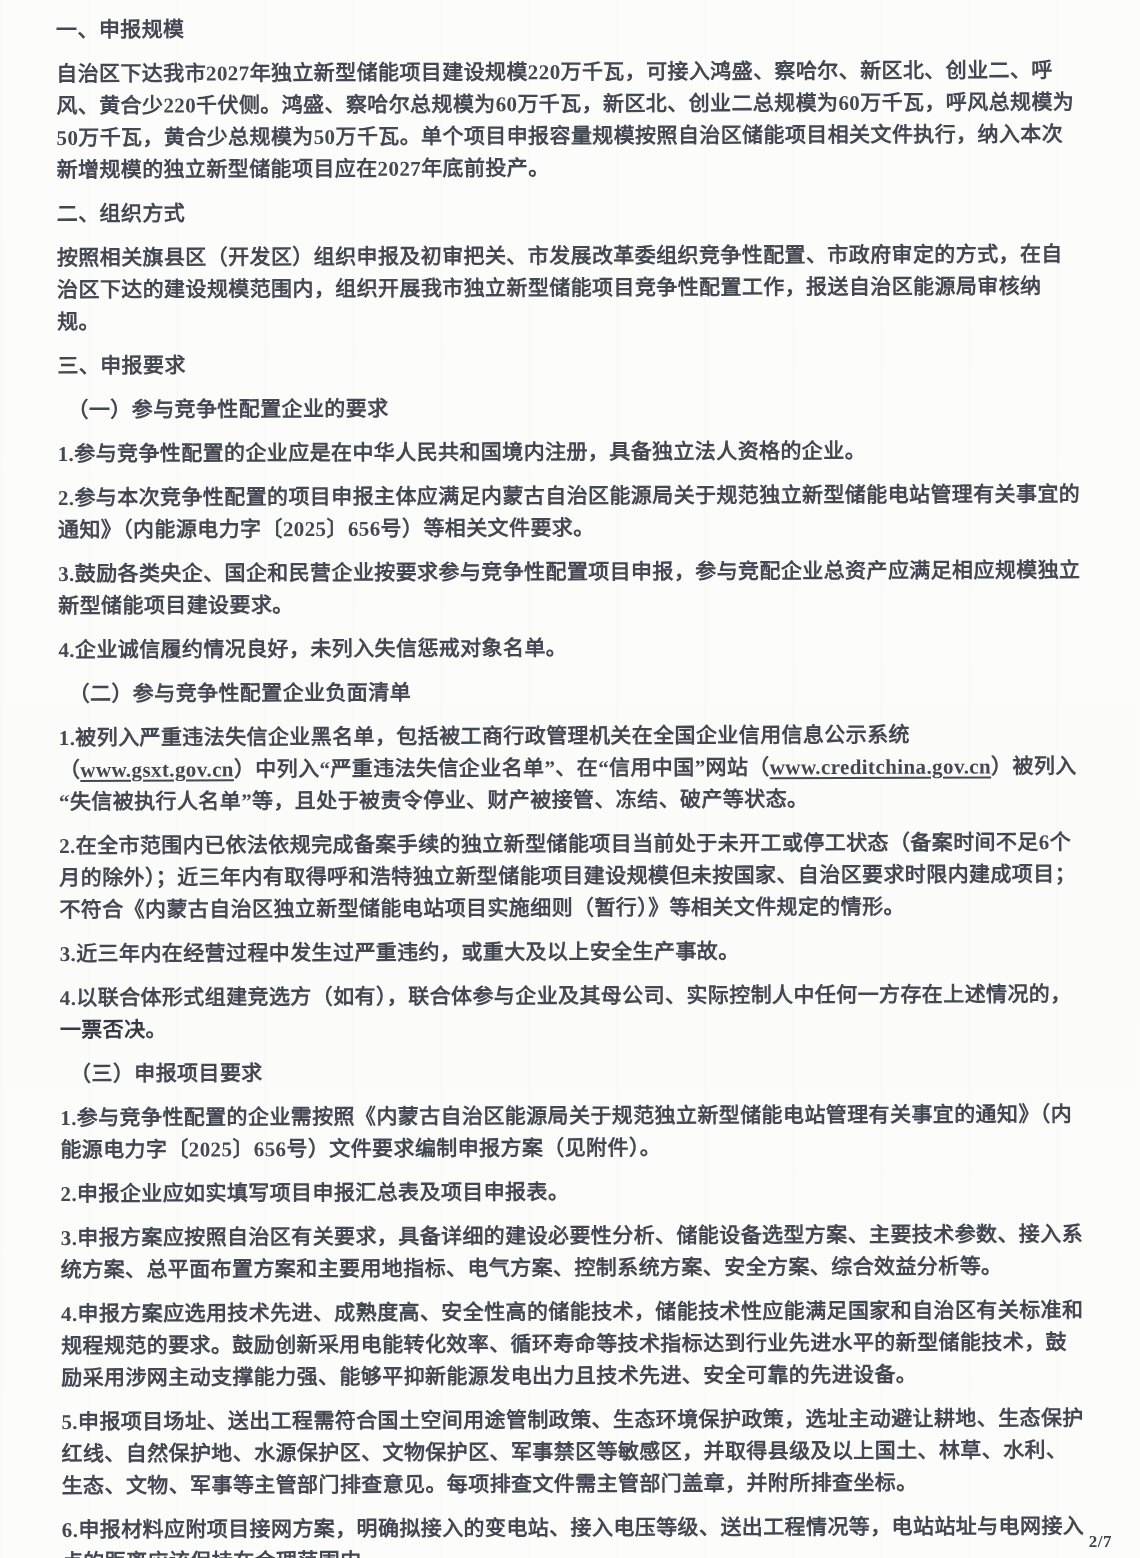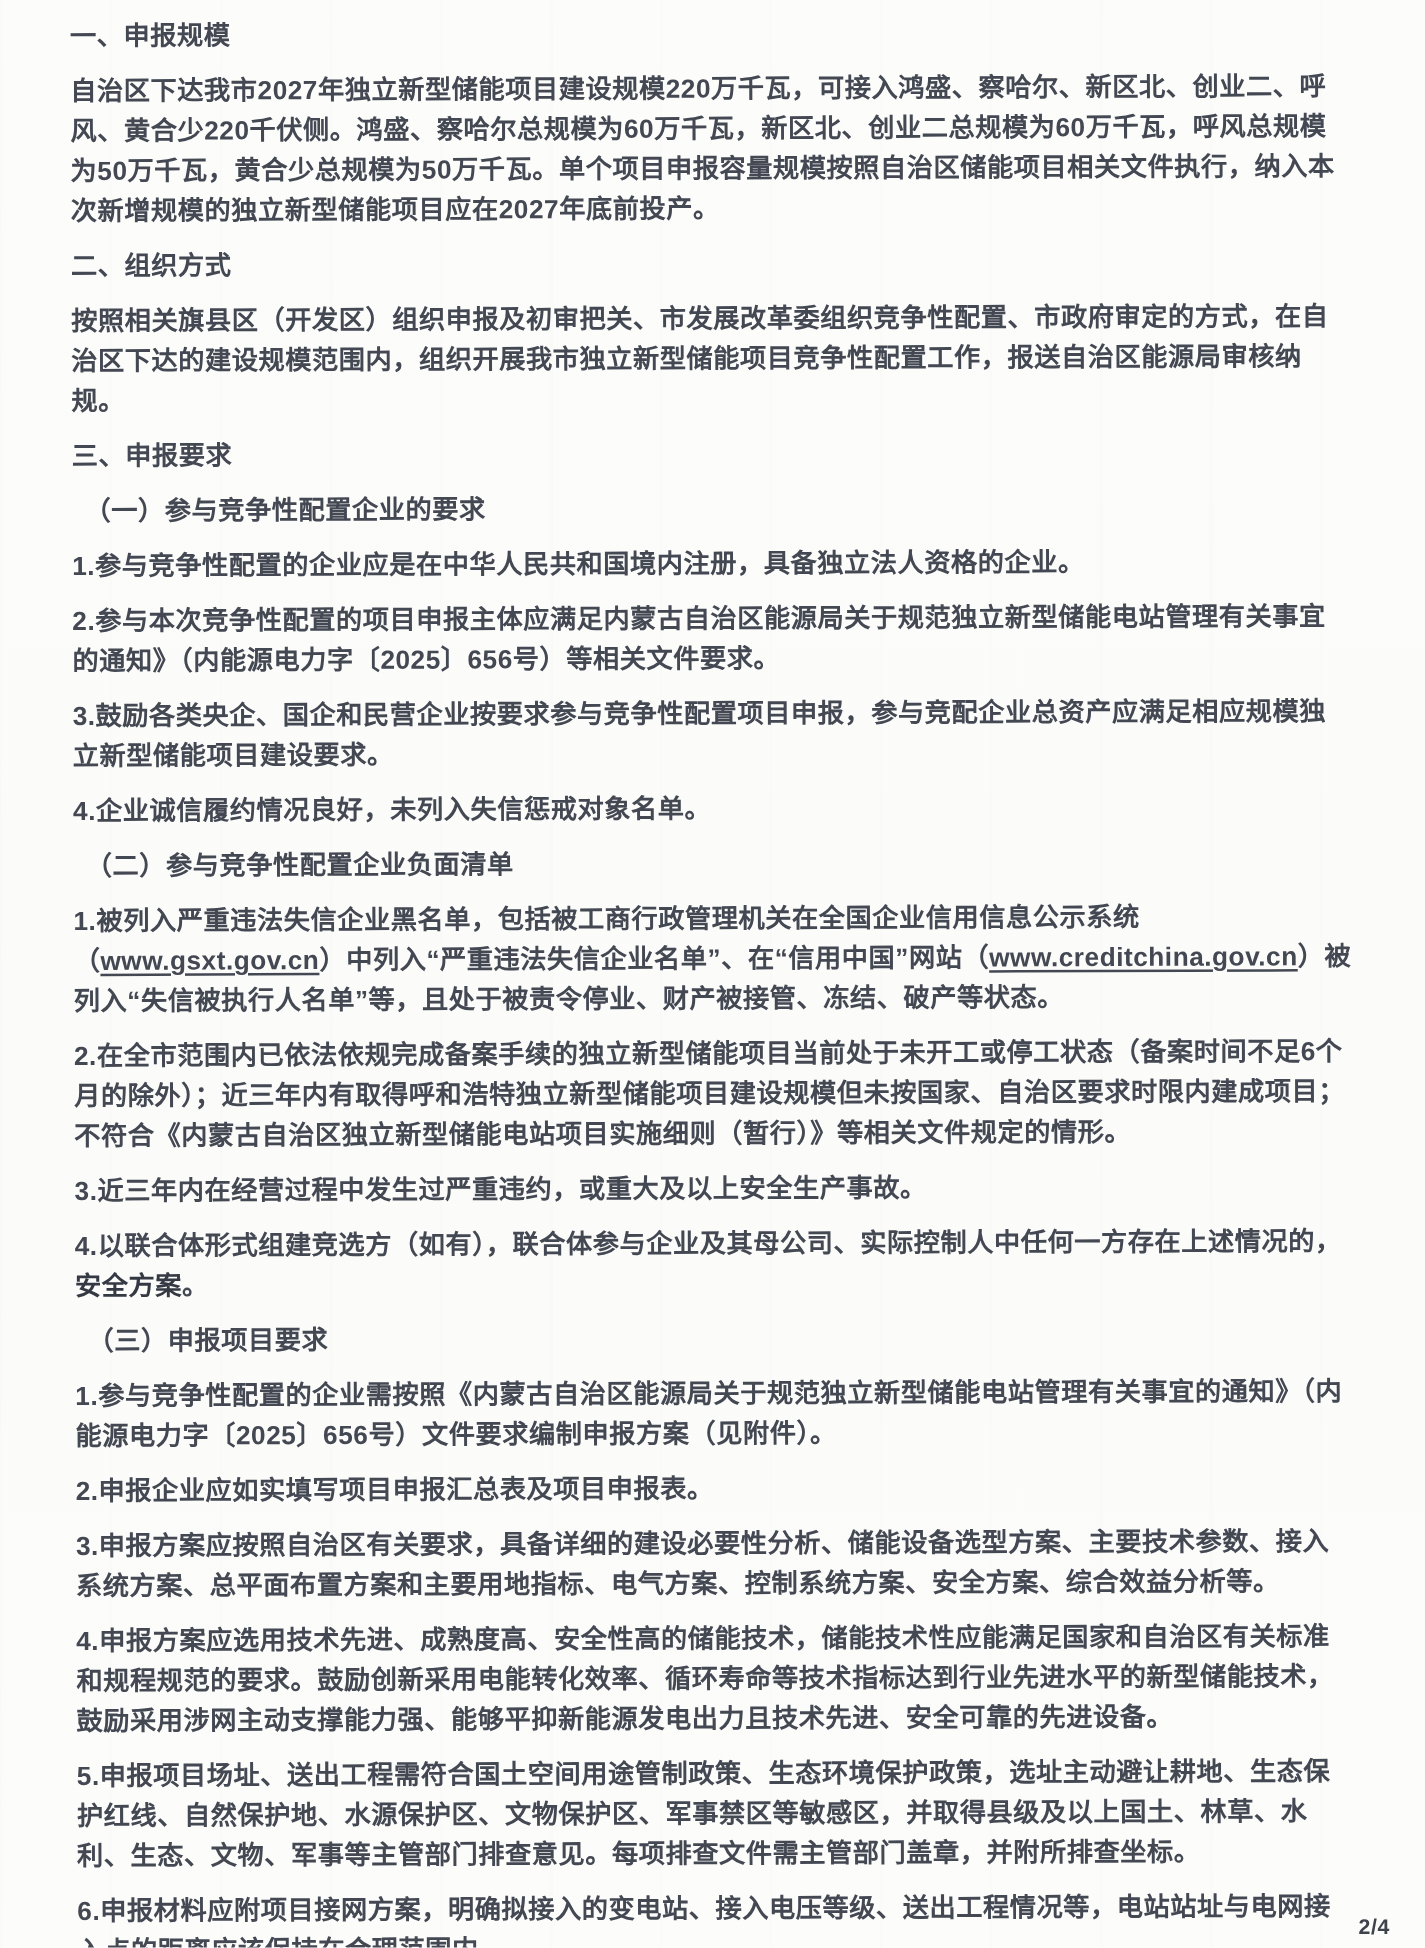--- a/index.html
+++ b/index.html
@@ -10,21 +10,21 @@
     overflow: hidden;
     background: #ffffff;
   }
   .page {
     position: relative;
     width: 1140px;
     height: 1558px;
     background:
       repeating-linear-gradient(90deg, rgba(150,150,148,0.02) 0 2px, rgba(0,0,0,0) 2px 88px),
       linear-gradient(180deg, #fcfcfb 0%, #fbfbf9 60%, #fcfcfa 100%);
-    font-family: Liberation Sans, sans-serif;
+    font-family: Liberation Serif, serif;
     color: #434853;
     -webkit-font-smoothing: antialiased;
   }
   .content {
     position: absolute;
     left: 56px;
     top: 14px;
     width: 1024px;
     transform: rotate(-0.22deg);
     transform-origin: 0 0;
@@ -76,26 +76,26 @@
     <h3 class="sub">（一）参与竞争性配置企业的要求</h3>
     <p>1.参与竞争性配置的企业应是在中华人民共和国境内注册，具备独立法人资格的企业。</p>
     <p>2.参与本次竞争性配置的项目申报主体应满足内蒙古自治区能源局关于规范独立新型储能电站管理有关事宜的通知》（内能源电力字〔2025〕656号）等相关文件要求。</p>
     <p>3.鼓励各类央企、国企和民营企业按要求参与竞争性配置项目申报，参与竞配企业总资产应满足相应规模独立新型储能项目建设要求。</p>
     <p>4.企业诚信履约情况良好，未列入失信惩戒对象名单。</p>
 
     <h3 class="sub">（二）参与竞争性配置企业负面清单</h3>
     <p><span>1.被列入严重违法失信企业黑名单，包括被工商行政管理机关在全国企业信用信息公示系统（</span><span class="url">www.gsxt.gov.cn</span><span>）中列入“严重违法失信企业名单”、在“信用中国”网站（</span><span class="url">www.creditchina.gov.cn</span><span>）被列入“失信被执行人名单”等，且处于被责令停业、财产被接管、冻结、破产等状态。</span></p>
     <p>2.在全市范围内已依法依规完成备案手续的独立新型储能项目当前处于未开工或停工状态（备案时间不足6个月的除外）；近三年内有取得呼和浩特独立新型储能项目建设规模但未按国家、自治区要求时限内建成项目；不符合《内蒙古自治区独立新型储能电站项目实施细则（暂行）》等相关文件规定的情形。</p>
     <p>3.近三年内在经营过程中发生过严重违约，或重大及以上安全生产事故。</p>
-    <p><span>4.以联合体形式组建竞选方（如有），联合体参与企业及其母公司、实际控制人中任何一方存在上述情况的，</span><span class="em">安全方案</span><span>。</span></p>
+    <p><span>4.以联合体形式组建竞选方（如有），联合体参与企业及其母公司、实际控制人中任何一方存在上述情况的，</span><span class="em">一票否决</span><span>。</span></p>
 
     <h3 class="sub">（三）申报项目要求</h3>
     <p>1.参与竞争性配置的企业需按照《内蒙古自治区能源局关于规范独立新型储能电站管理有关事宜的通知》（内能源电力字〔2025〕656号）文件要求编制申报方案（见附件）。</p>
     <p>2.申报企业应如实填写项目申报汇总表及项目申报表。</p>
     <p>3.申报方案应按照自治区有关要求，具备详细的建设必要性分析、储能设备选型方案、主要技术参数、接入系统方案、总平面布置方案和主要用地指标、电气方案、控制系统方案、安全方案、综合效益分析等。</p>
     <p>4.申报方案应选用技术先进、成熟度高、安全性高的储能技术，储能技术性应能满足国家和自治区有关标准和规程规范的要求。鼓励创新采用电能转化效率、循环寿命等技术指标达到行业先进水平的新型储能技术，鼓励采用涉网主动支撑能力强、能够平抑新能源发电出力且技术先进、安全可靠的先进设备。</p>
     <p>5.申报项目场址、送出工程需符合国土空间用途管制政策、生态环境保护政策，选址主动避让耕地、生态保护红线、自然保护地、水源保护区、文物保护区、军事禁区等敏感区，并取得县级及以上国土、林草、水利、生态、文物、军事等主管部门排查意见。每项排查文件需主管部门盖章，并附所排查坐标。</p>
     <p>6.申报材料应附项目接网方案，明确拟接入的变电站、接入电压等级、送出工程情况等，电站站址与电网接入点的距离应该保持在合理范围内。</p>
 
   </div>
 
-  <div class="pagenum">2/4</div>
+  <div class="pagenum">2/7</div>
 </div>
 
 </body></html>

